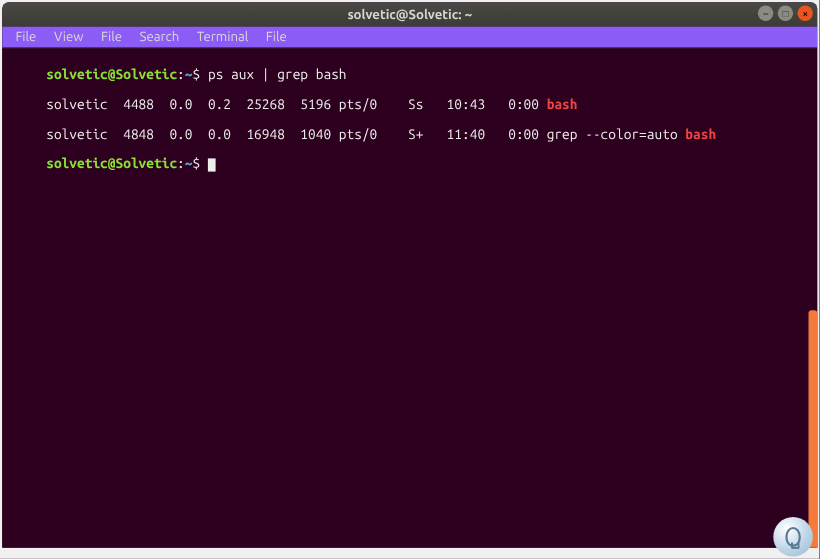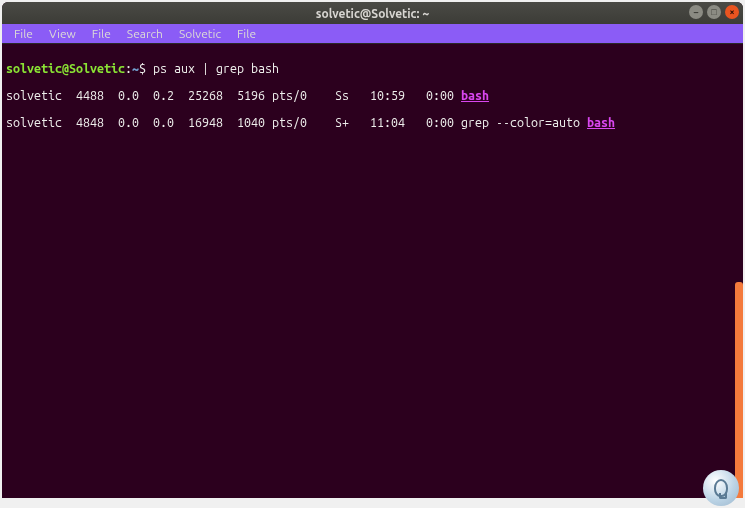--- a/index.html
+++ b/index.html
@@ -76,22 +76,22 @@
       white-space: pre;
       background: #2c001e;
       height: calc(100% - 42px);
       position: relative;
       font-family: "Ubuntu Mono", "DejaVu Sans Mono", "Courier New", monospace;
     }
     .prompt-user { color: #8ae234; font-weight: bold; }
     .prompt-path { color: #729fcf; font-weight: bold; }
     .prompt-sym { color: #eeeeec; }
     .cmd { color: #eeeeec; }
-    .match { color: #d946ef; font-weight: bold; text-decoration: underline; }
-    .line { display: block; }
+    .match { color: #ef4444; font-weight: bold; }
+    .line { display: block; margin-left: 36px; }
     .cursor {
       display: inline-block;
       width: 7px;
       height: 12px;
       background: #eeeeec;
       vertical-align: text-bottom;
     }
     .scrollbar-track {
       position: absolute;
       right: 0;
@@ -143,27 +143,28 @@
       <div class="win-btn btn-max">□</div>
       <div class="win-btn btn-close">×</div>
     </div>
   </div>
 
   <div class="menubar">
     <span class="menu-item">File</span>
     <span class="menu-item">View</span>
     <span class="menu-item">File</span>
     <span class="menu-item">Search</span>
-    <span class="menu-item">Solvetic</span>
+    <span class="menu-item">Terminal</span>
     <span class="menu-item">File</span>
   </div>
 
   <div class="terminal-body">
 <span class="line"><span class="prompt-user">solvetic@Solvetic</span><span class="prompt-sym">:</span><span class="prompt-path">~</span><span class="prompt-sym">$</span><span class="cmd"> ps aux | grep bash</span></span>
-<span class="line"><span class="cmd">solvetic  4488  0.0  0.2  25268  5196 pts/0    Ss   10:59   0:00 </span><span class="match">bash</span></span>
-<span class="line"><span class="cmd">solvetic  4848  0.0  0.0  16948  1040 pts/0    S+   11:04   0:00 grep --color=auto </span><span class="match">bash</span></span>
+<span class="line"><span class="cmd">solvetic  4488  0.0  0.2  25268  5196 pts/0    Ss   10:43   0:00 </span><span class="match">bash</span></span>
+<span class="line"><span class="cmd">solvetic  4848  0.0  0.0  16948  1040 pts/0    S+   11:40   0:00 grep --color=auto </span><span class="match">bash</span></span>
+<span class="line"><span class="prompt-user">solvetic@Solvetic</span><span class="prompt-sym">:</span><span class="prompt-path">~</span><span class="prompt-sym">$</span><span> <span class="cursor"></span></span></span>
     <div class="scrollbar-track"></div>
   </div>
 </div>
 
 <div class="help-bubble">
   <div class="bulb"></div>
 </div>
 
 </body></html>

